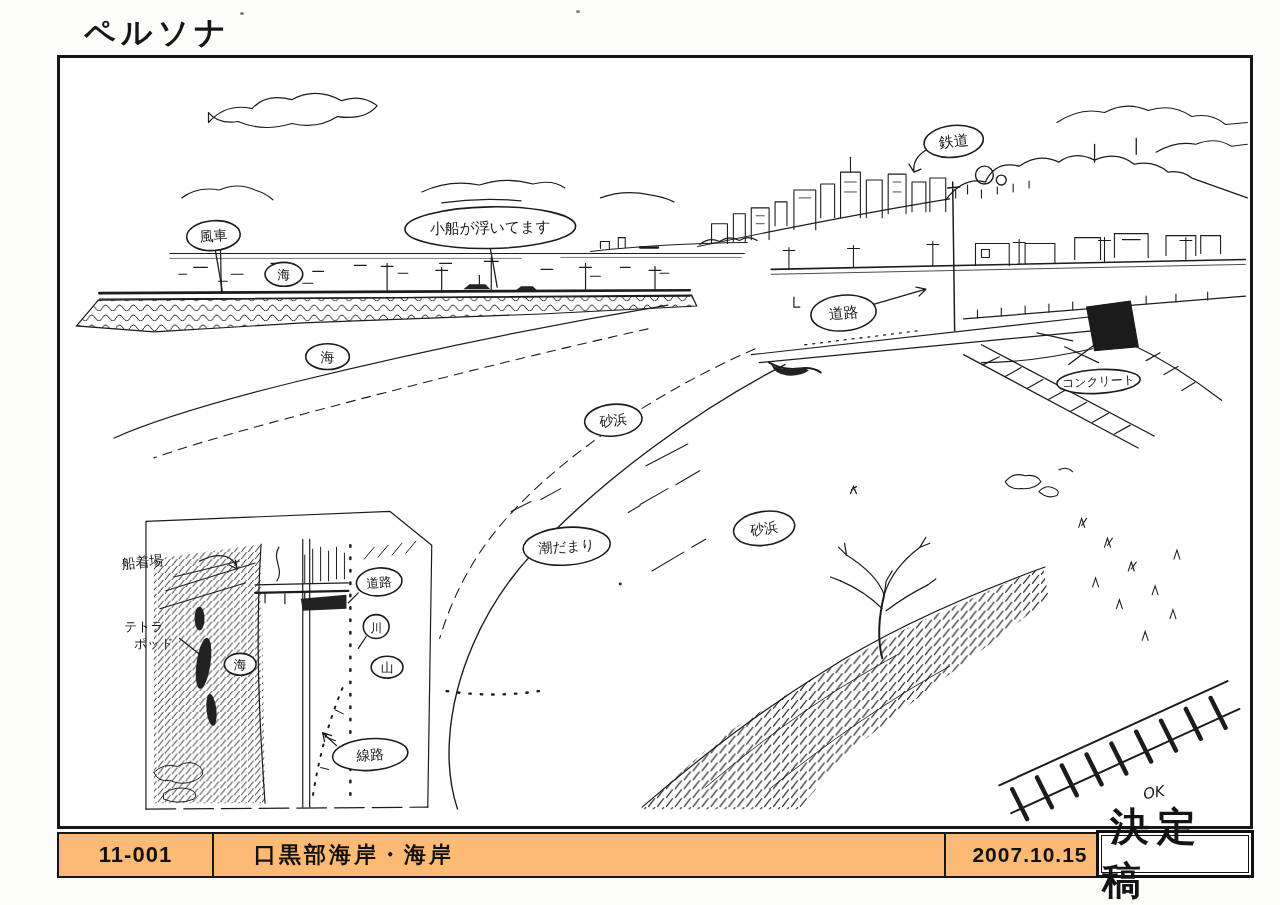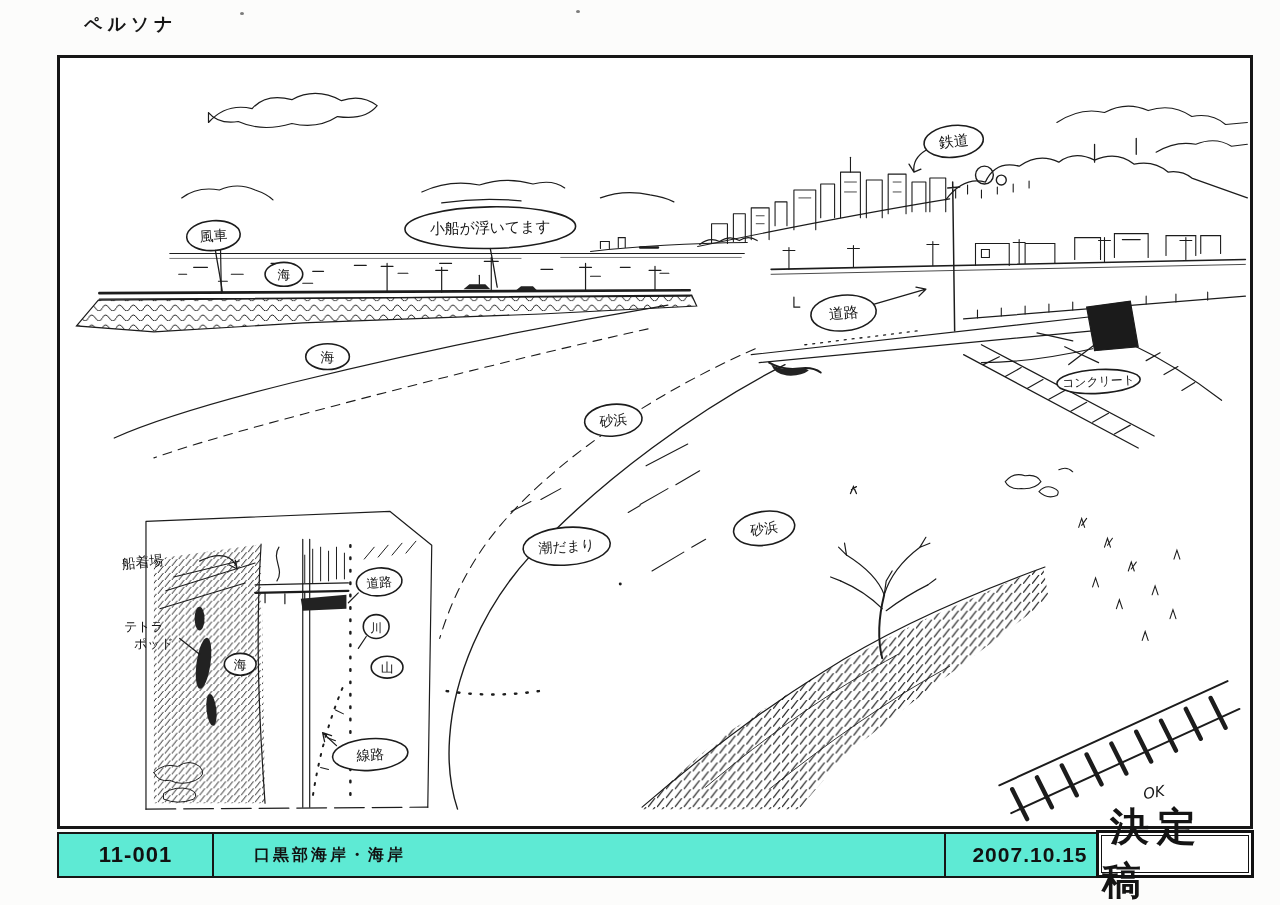--- a/index.html
+++ b/index.html
@@ -1,31 +1,31 @@
 <!DOCTYPE html>
 <html><head>
 <meta charset="utf-8">
 <style>
   html,body{margin:0;padding:0;}
   .page{position:relative;width:1280px;height:905px;background:#fcfcfb;overflow:hidden;
         font-family:"Liberation Sans",sans-serif;color:#141414;}
-  .series-title{position:absolute;left:84px;top:12px;font-weight:bold;font-size:18px;
+  .series-title{position:absolute;left:84px;top:12px;font-weight:bold;font-size:31px;
         letter-spacing:5px;color:#161616;}
   .speck{position:absolute;width:4px;height:3px;background:#444;border-radius:50%;opacity:.7;}
   .frame{position:absolute;left:57px;top:55px;width:1196px;height:774px;
         border:3px solid #161616;box-sizing:border-box;background:#fff;}
   .frame svg{width:100%;height:100%;display:block;}
   svg text{fill:#141414;font-family:"DejaVu Sans",sans-serif;}
   .lbl ellipse{fill:#fff;stroke:#1c1c1c;stroke-width:1.6;}
   .title-bar{position:absolute;left:57px;top:832px;width:1196px;height:46px;
-        border:2px solid #161616;box-sizing:border-box;display:flex;background:#5eead4;
+        border:2px solid #161616;box-sizing:border-box;display:flex;background:#fdba74;
         font-weight:bold;color:#111;}
   .cell{display:flex;align-items:center;height:100%;box-sizing:border-box;}
   .cut{width:155px;justify-content:center;border-right:2px solid #161616;font-size:22px;letter-spacing:1px;}
-  .scene{width:732px;padding-left:40px;font-size:16px;letter-spacing:3px;border-right:2px solid #161616;}
+  .scene{width:732px;padding-left:40px;font-size:22px;letter-spacing:3px;border-right:2px solid #161616;}
   .date{width:146px;justify-content:center;border-right:2px solid #161616;font-size:21px;letter-spacing:1px;margin-left:12px;}
   .tail{flex:1;}
   .stamp{position:absolute;left:1096px;top:830px;width:158px;height:48px;border:3px solid #111;
         background:#fff;box-sizing:border-box;padding:2px;}
   .stamp-inner{border:1px solid #111;width:100%;height:100%;box-sizing:border-box;
         display:flex;align-items:center;justify-content:center;
         font-weight:bold;font-size:39px;letter-spacing:8px;text-indent:8px;}
 </style>
 </head>
 <body>

